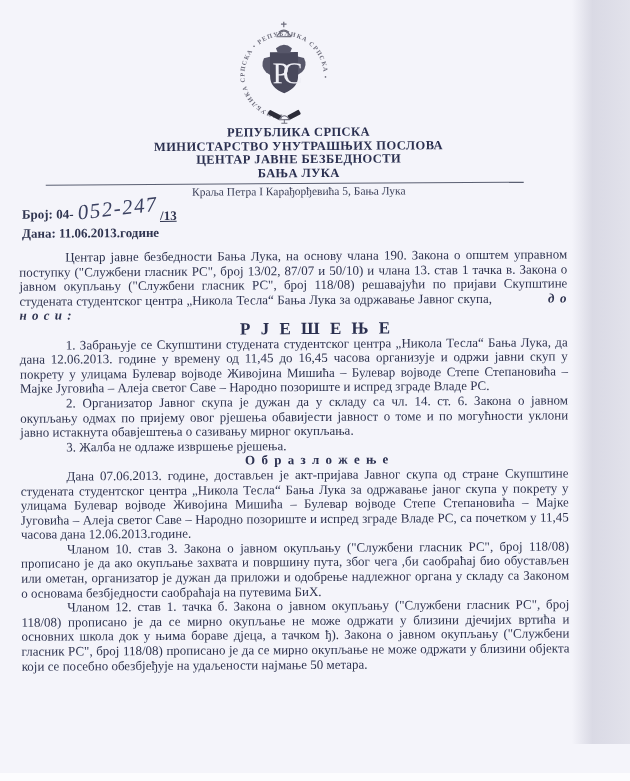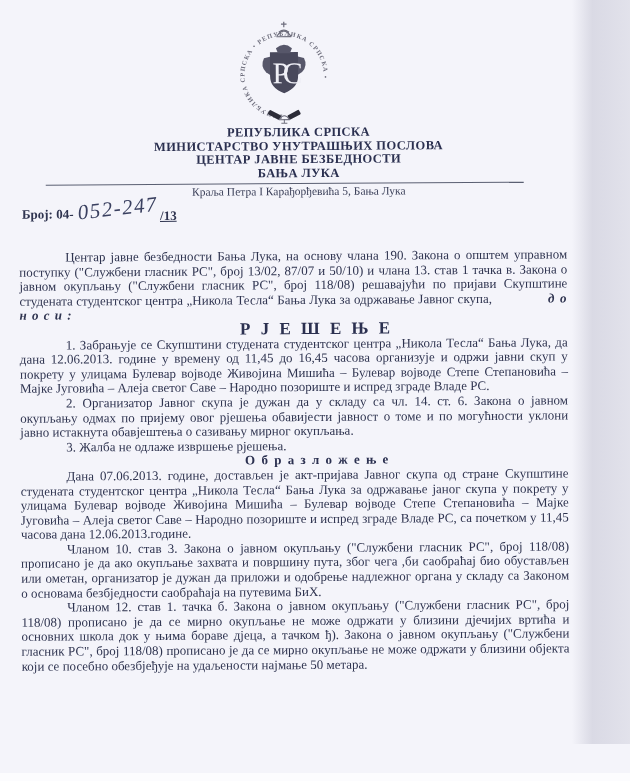--- a/index.html
+++ b/index.html
@@ -106,20 +106,21 @@
       <div class="hline">РЕПУБЛИКА СРПСКА</div>
       <div class="hline">МИНИСТАРСТВО УНУТРАШЊИХ ПОСЛОВА</div>
       <div class="hline">ЦЕНТАР ЈАВНЕ БЕЗБЕДНОСТИ</div>
       <div class="hline">БАЊА ЛУКА</div>
       <div class="divider"></div>
       <div class="address">Краља Петра I Карађорђевића 5, Бања Лука</div>
     </div>
 
     <div class="refblock">
       <div><span>Број: 04-</span><span class="handwritten">052-247</span><span class="suffix">/13</span></div>
+      <div>Дана: 11.06.2013.године</div>
     </div>
 
     <div class="content">
       <p><span>Центар јавне безбедности Бања Лука, на основу члана 190. Закона о општем управном поступку ("Службени гласник РС", број 13/02, 87/07 и 50/10) и члана 13. став 1 тачка в. Закона о јавном окупљању ("Службени гласник РС", број 118/08) решавајући по пријави Скупштине студената студентског центра „Никола Тесла“  Бања Лука за одржавање Јавног скупа,</span><span class="donosi">д о н о с и :</span></p>
 
       <p class="doc-title">Р Ј Е Ш Е Њ Е</p>
 
       <p>1.  Забрањује се Скупштини студената студентског центра „Никола Тесла“ Бања Лука, да дана 12.06.2013. године  у времену од 11,45 до 16,45 часова организује и одржи јавни скуп у покрету у улицама Булевар војводе Живојина Мишића – Булевар војводе Степе Степановића – Мајке Југовића – Алеја светог Саве – Народно позориште  и испред зграде Владе РС.</p>
       <p>2. Организатор Јавног скупа је дужан да у складу са чл. 14. ст. 6. Закона о јавном окупљању одмах по пријему овог рјешења обавијести јавност о томе и по могућности уклони јавно истакнута обавјештења о сазивању мирног окупљања.</p>
       <p>3. Жалба не одлаже извршење рјешења.</p>

